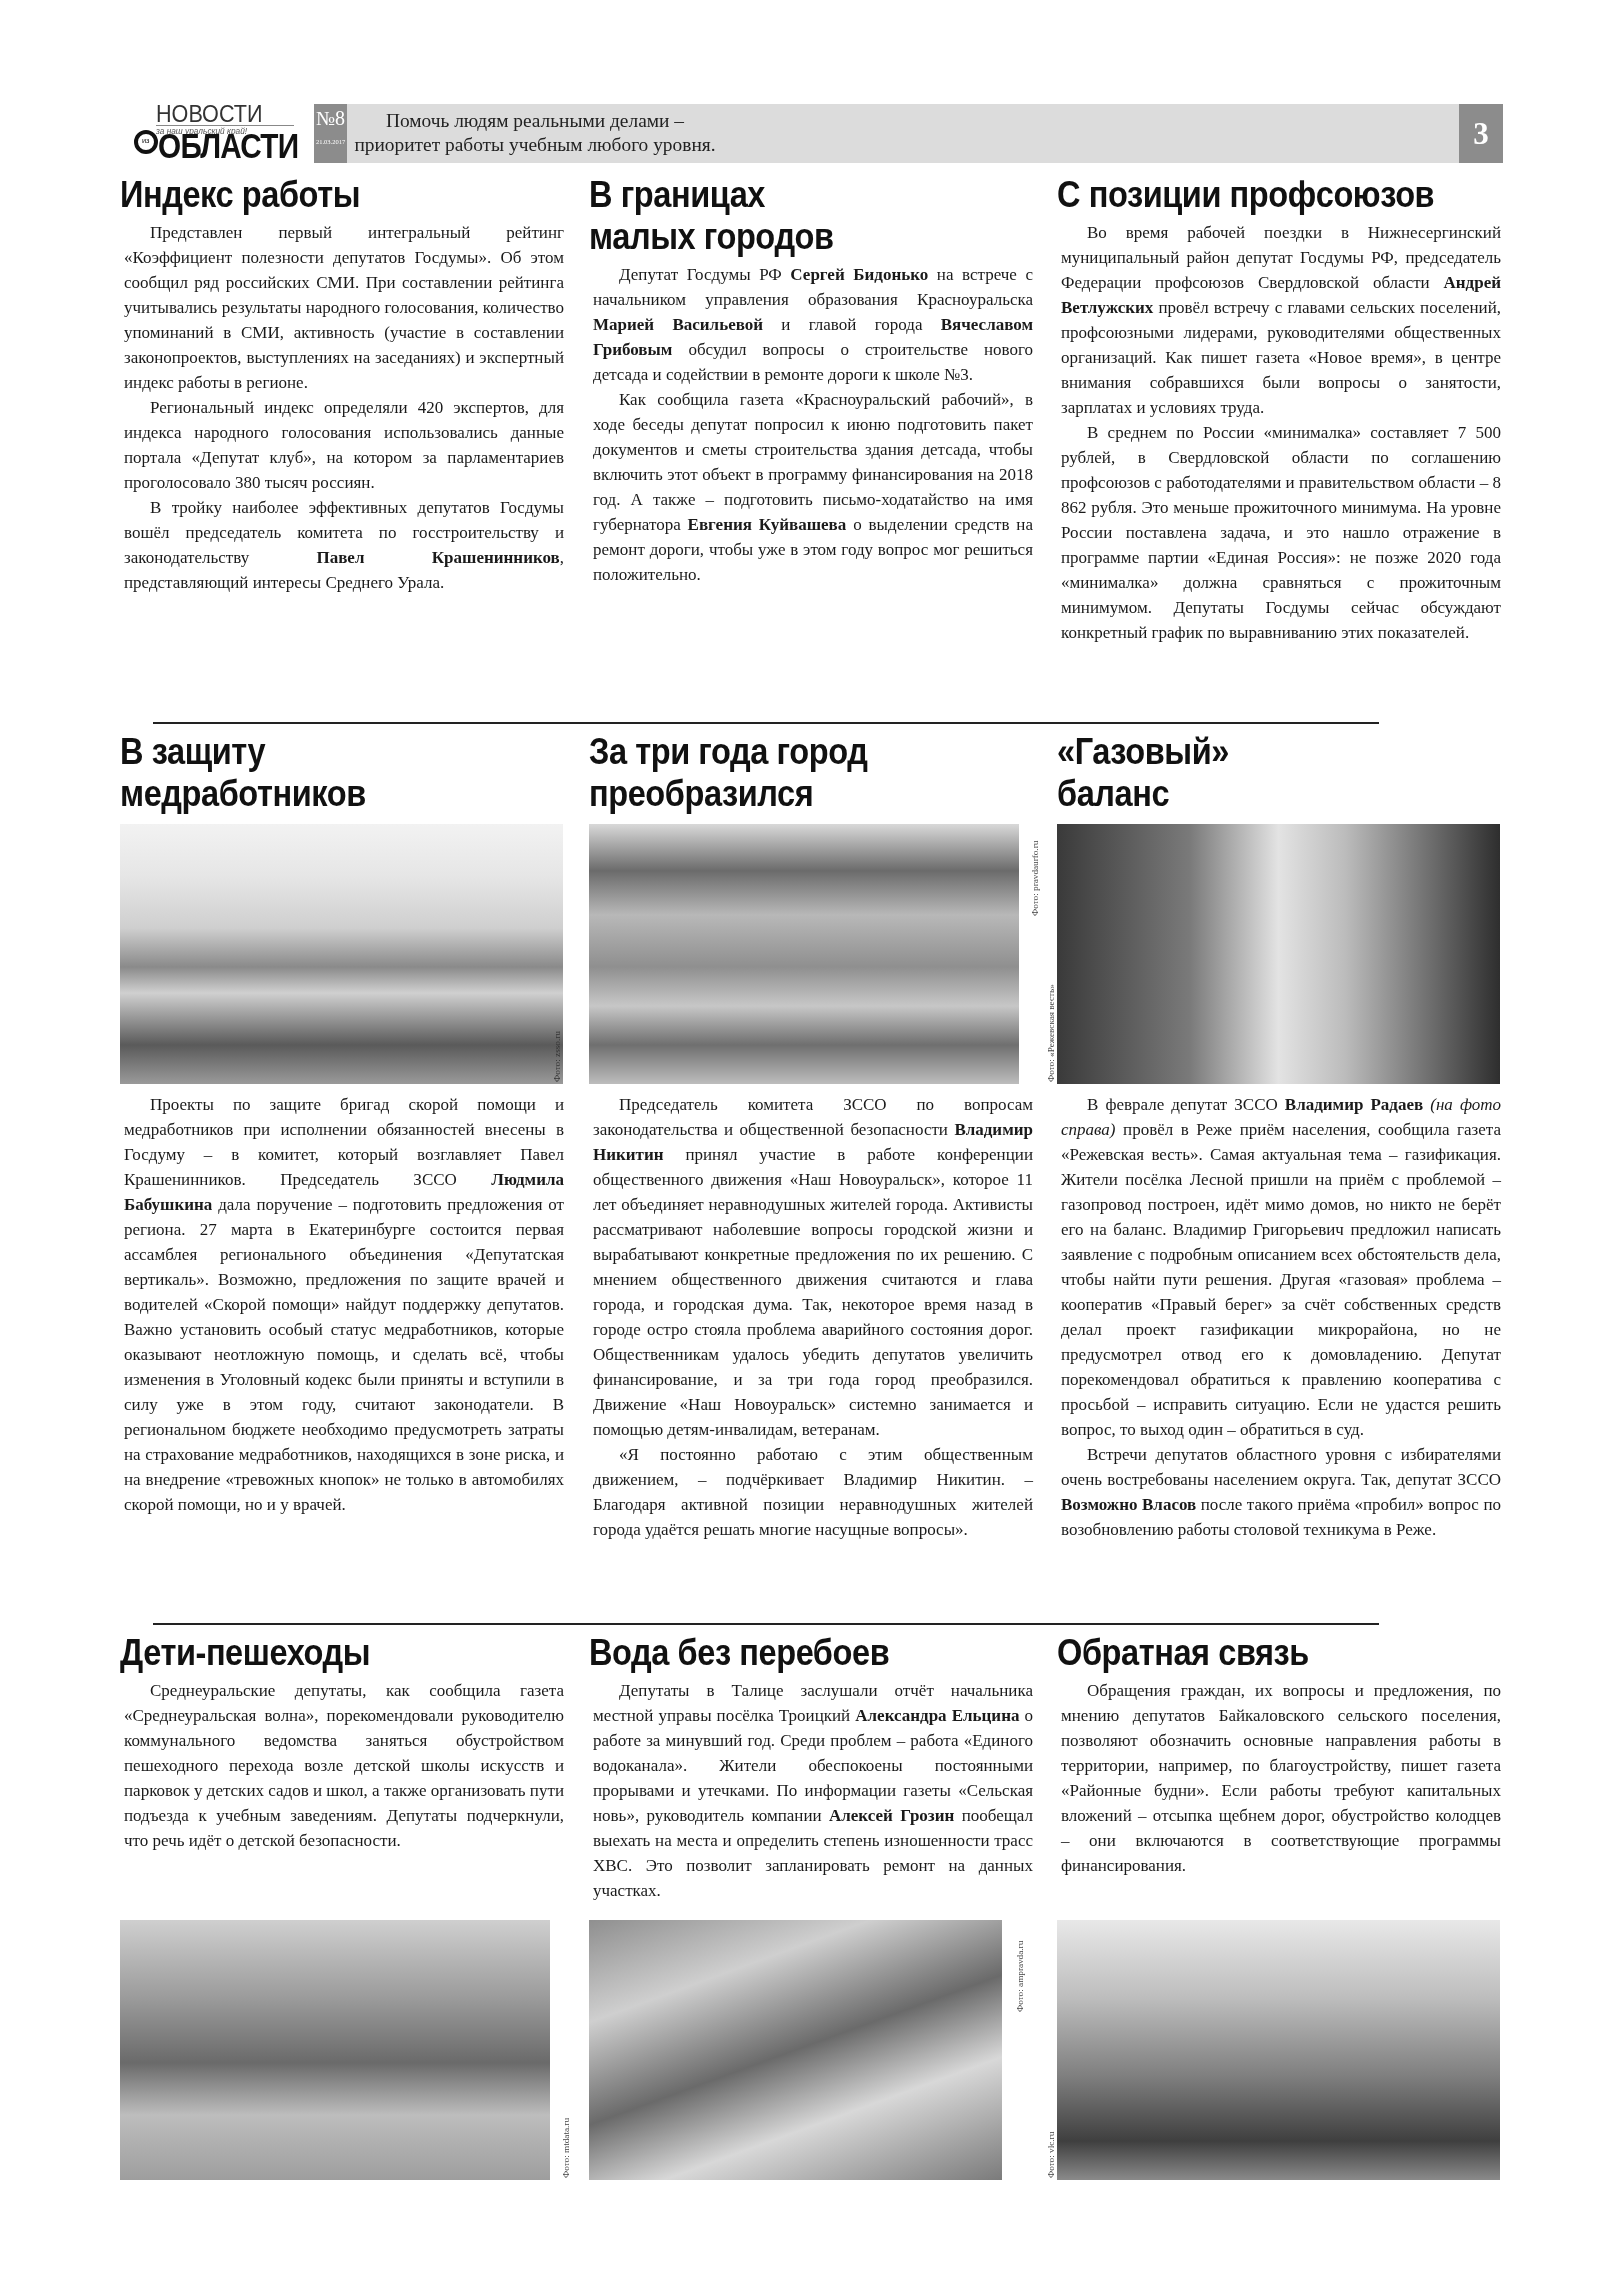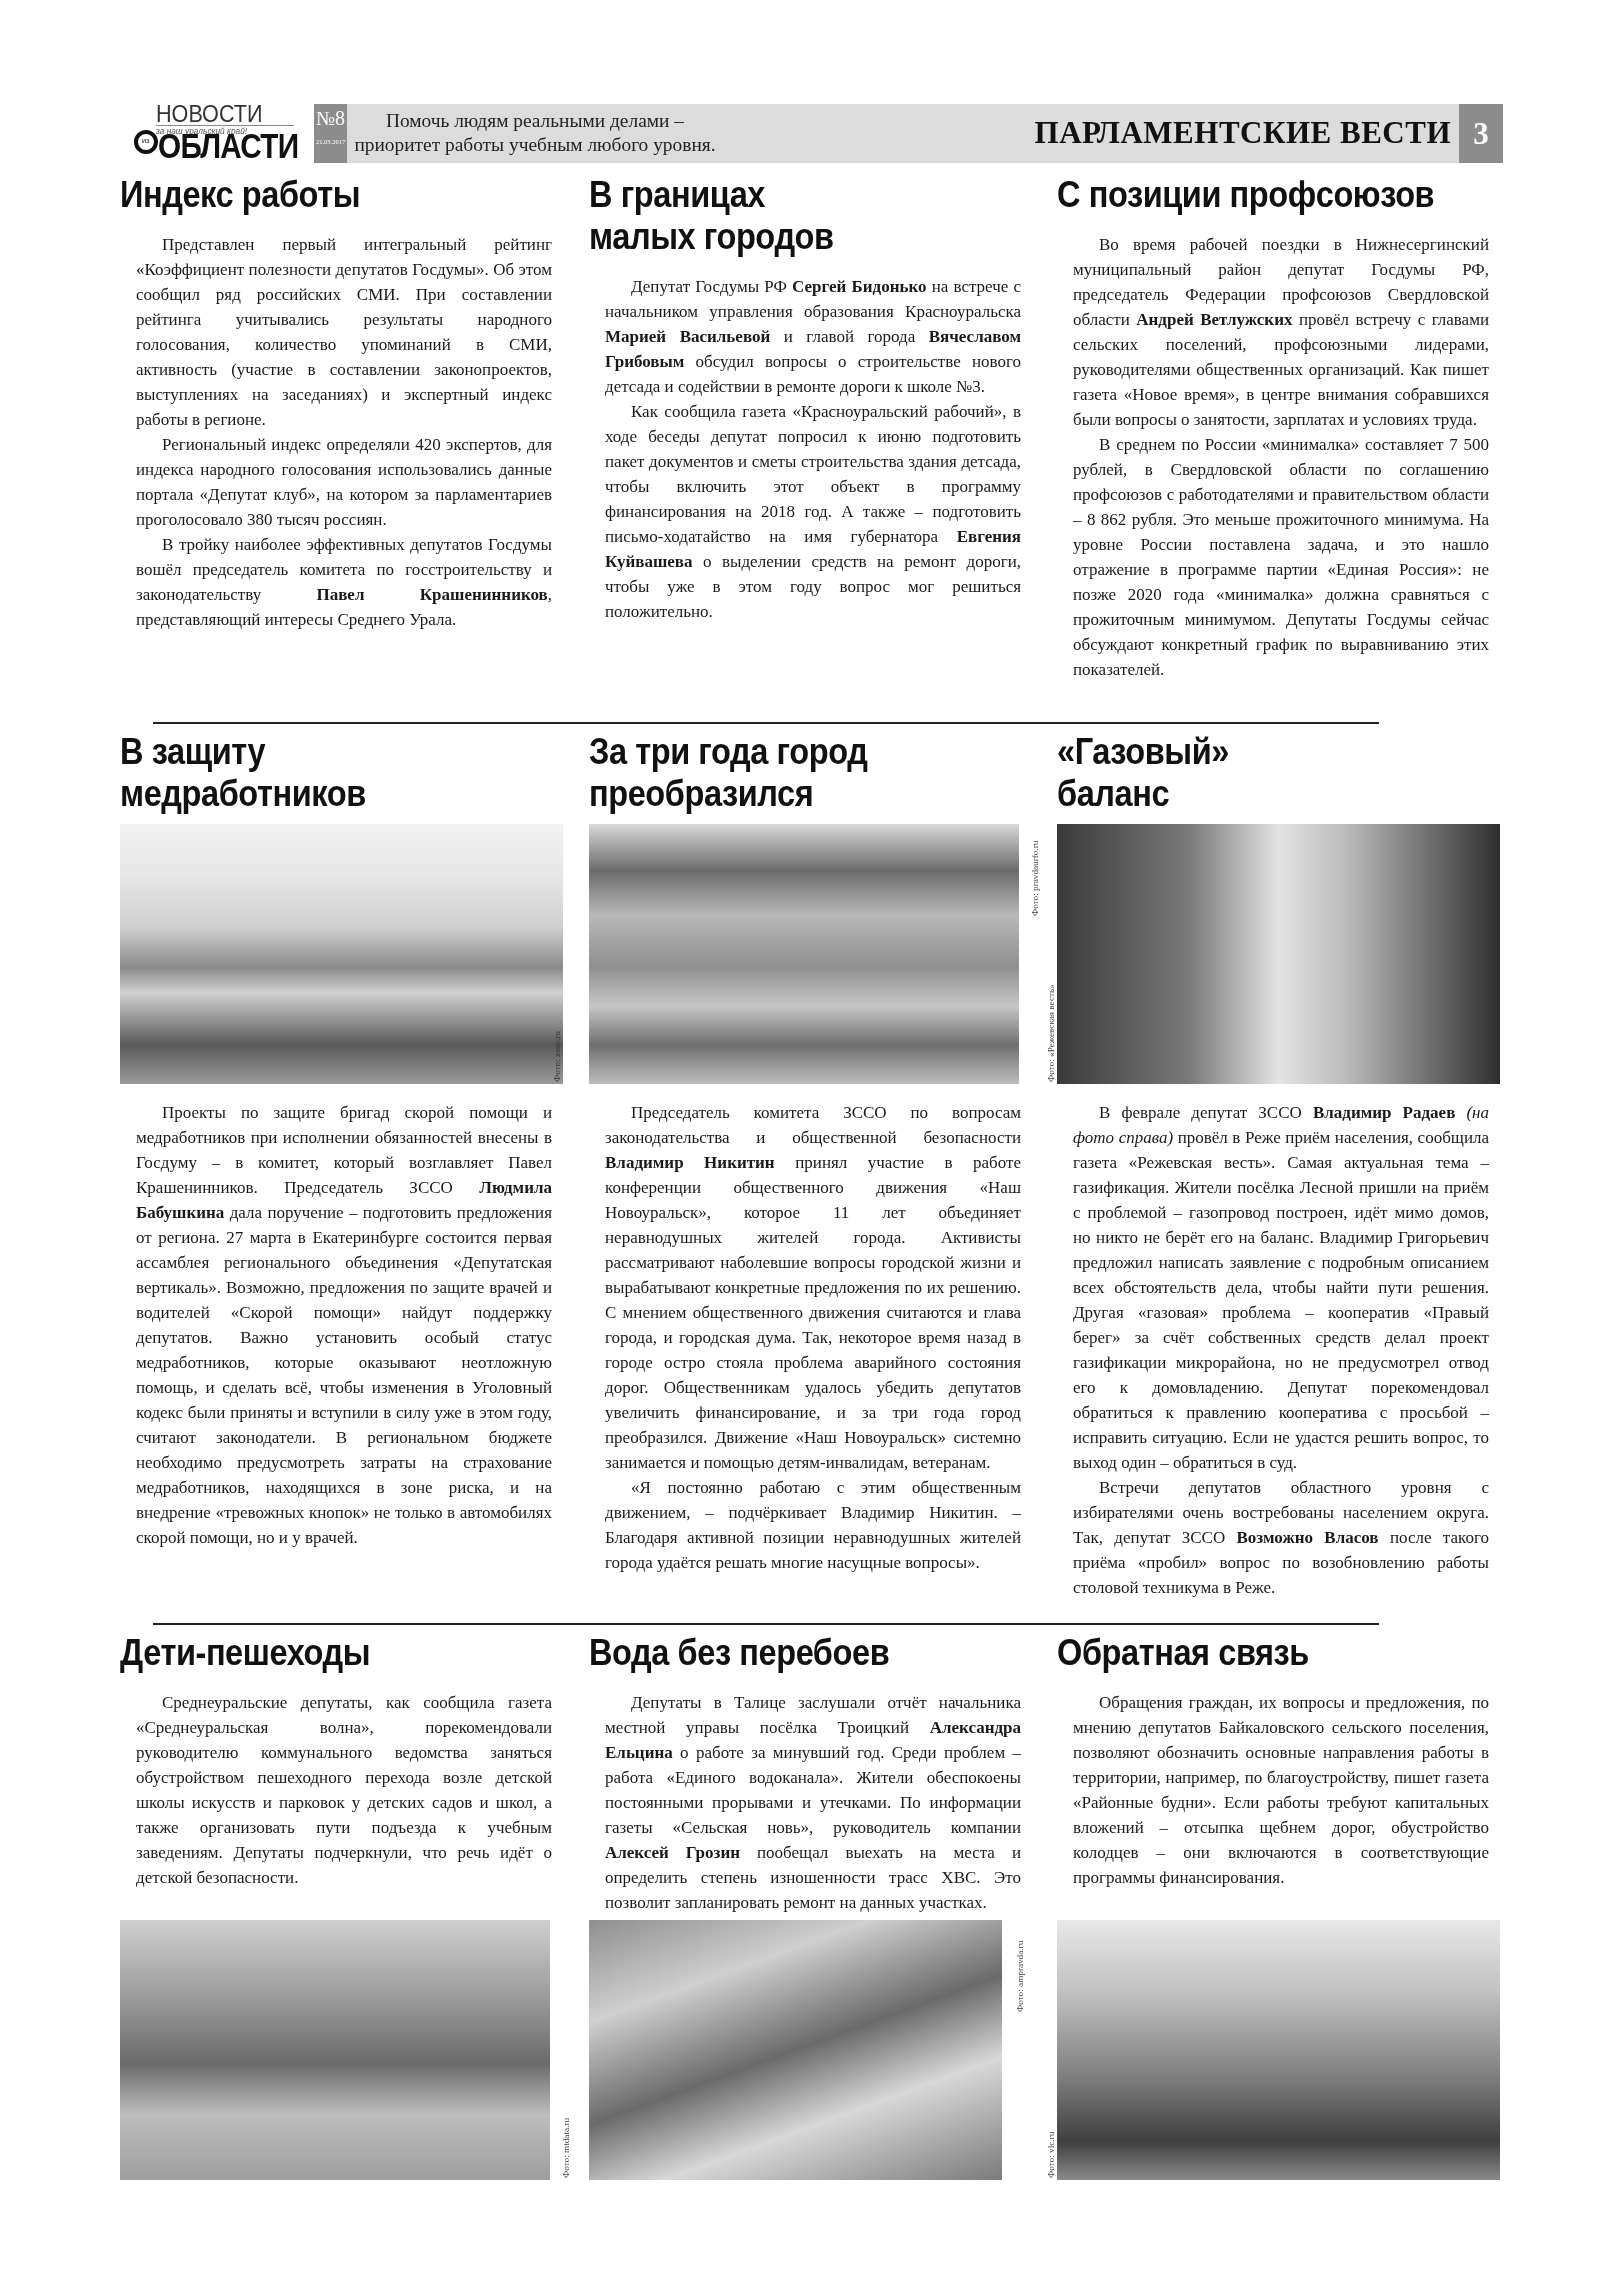--- a/index.html
+++ b/index.html
@@ -20,21 +20,21 @@
   .slogan { position: absolute; left: 7.4px; top: 5.5px; font-family: "Liberation Serif", serif; font-size: 19.4px; line-height: 24px; color: #222; text-align: center; }
   .section-title { position: absolute; right: 52px; top: 11px; font-family: "Liberation Serif", serif; font-weight: bold; font-size: 31px; color: #111; letter-spacing: 0.5px; }
   .page-num { position: absolute; right: 0; top: 0; width: 44px; height: 59px; background: #8c8c8c; color: #fff; font-family: "Liberation Serif", serif; font-weight: bold; font-size: 31px; text-align: center; line-height: 59px; }
 
   
   .article { position: absolute; width: 448px; }
   .col1 { left: 120px; }
   .col2 { left: 589px; }
   .col3 { left: 1057px; }
   .headline { font-family: "Liberation Sans", sans-serif; font-weight: bold; font-size: 37px; line-height: 42px; margin: 0 0 3.7px 0; color: #111; letter-spacing: -0.5px; transform: scaleX(0.88); transform-origin: left; white-space: nowrap; }
-  .body { font-family: "Liberation Serif", serif; font-size: 17px; line-height: 25px; text-align: justify; hyphens: auto; margin: 16px; }
+  .body { font-family: "Liberation Serif", serif; font-size: 17px; line-height: 25px; text-align: justify; hyphens: auto; margin: 4px; }
   .body p { margin: 0; text-indent: 26px; }
   .body b { font-weight: bold; }
   .body i { font-style: italic; }
 
   .rule { position: absolute; height: 1.8px; background: #222; }
 
   .photo { position: relative; width: 443px; background: #888; overflow: hidden; margin: 9.2px 0 7.4px 0; }
   .credit { position: absolute; font-family: "Liberation Serif", serif; font-size: 9.2px; color: #444; transform: rotate(-90deg); transform-origin: left top; white-space: nowrap; }
 
   
@@ -59,21 +59,20 @@
     </div>
     <div class="issue-box">
       <span class="num">№8</span>
       <span class="date">21.03.2017</span>
     </div>
     <div class="slogan-bar">
       <div class="slogan">
         <div>Помочь людям реальными делами –</div>
         <div>приоритет работы учебным любого уровня.</div>
       </div>
-      <div class="section-title">ПАРЛАМЕНТСКИЕ ВЕСТИ</div>
       <div class="page-num">3</div>
     </div>
   </div>
 
   <div class="article col1" style="top:174px;">
     <h2 class="headline">Индекс работы</h2>
     <div class="body">
       <p>Представлен первый интегральный рейтинг «Коэффициент полезности депутатов Госдумы». Об этом сообщил ряд российских СМИ. При составлении рейтинга учитывались результаты народного голосования, количество упоминаний в СМИ, активность (участие в составлении законопроектов, выступлениях на заседаниях) и экспертный индекс работы в регионе.</p>
       <p>Региональный индекс определяли 420 экспертов, для индекса народного голосования использовались данные портала «Депутат клуб», на котором за парламентариев проголосовало 380 тысяч россиян.</p>
       <p><span>В тройку наиболее эффективных депутатов Госдумы вошёл председатель комитета по госстроительству и законодательству </span><b>Павел Крашенинников</b><span>, представляющий интересы Среднего Урала.</span></p>

